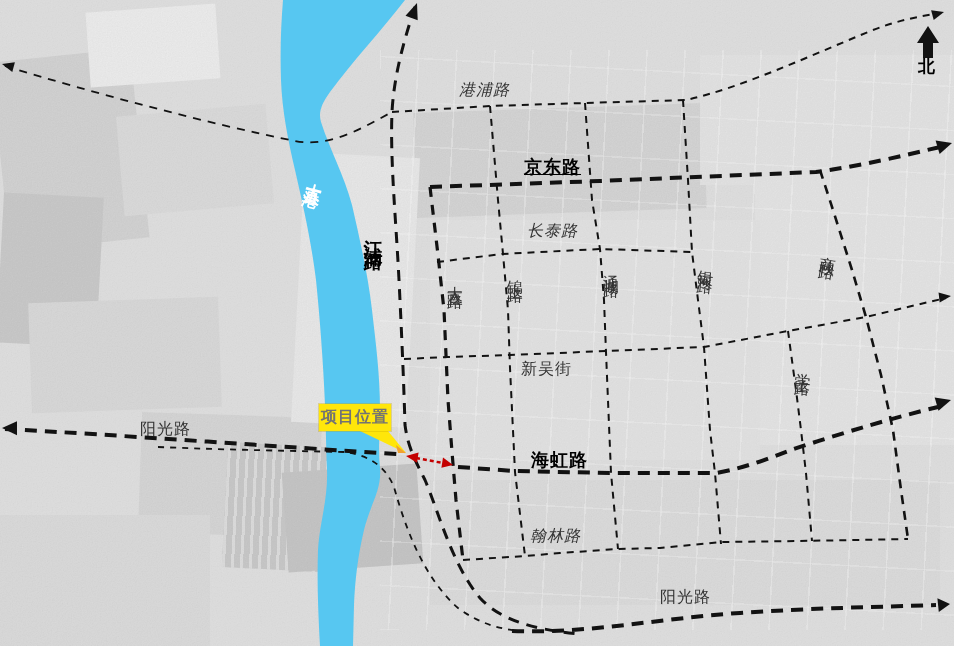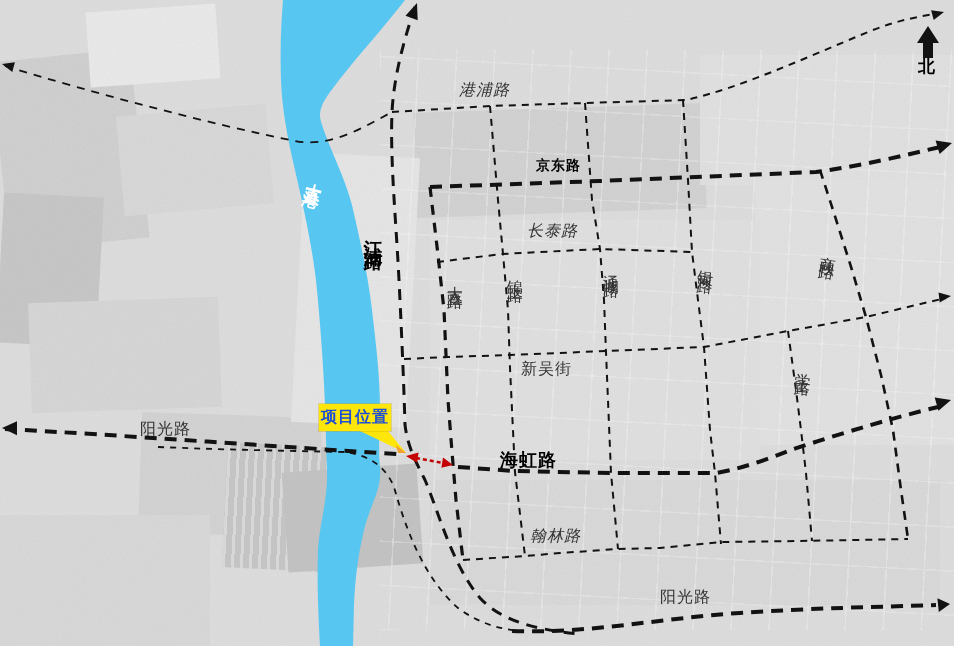--- a/index.html
+++ b/index.html
@@ -23,21 +23,21 @@
   }
   .lbl.bold{font-weight:bold;color:#000;}
   .lbl.vert{
     writing-mode:vertical-rl;text-orientation:upright;
     letter-spacing:4px;white-space:normal;
   }
   .lbl.river-name{color:#ffffff;font-weight:bold;font-size:17px;transform:rotate(15deg);}
   .lbl.jiangpu{font-size:19px;font-weight:bold;color:#000;letter-spacing:6px;}
   .project-box{
     position:absolute;left:319px;top:404px;width:72px;height:27px;
-    background:#FFE60A;color:#1d4ed8;font-weight:bold;font-size:16px;
+    background:#FFE60A;color:#737373;font-weight:bold;font-size:16px;
     display:flex;align-items:center;justify-content:center;letter-spacing:1px;
     z-index:6;box-shadow:0 0 0 1px rgba(200,170,0,.35);
   }
   .striped{
     background-image:repeating-linear-gradient(90deg, rgba(255,255,255,.4) 0 3px, transparent 3px 9px);
   }
 </style>
 </head>
 <body>
 
@@ -113,24 +113,24 @@
     <polygon fill="#F0A030" points="396,445 406,453 398,453"></polygon>
 
     <g>
       <line x1="416" y1="458" x2="443" y2="463" stroke="#C40000" stroke-width="2.4" stroke-dasharray="4 3"></line>
       <polygon fill="#C40000" points="406,456 418.6,452.6 417,462.8"></polygon>
       <polygon fill="#C40000" points="453,465 441.4,467.7 443,457.6"></polygon>
     </g>
   </svg>
 
   <div class="lbl" style="left:459px;top:82px;font-style:italic;">港浦路</div>
-  <div class="lbl bold" style="left:536px;top:158px;font-size:14px;">京东路</div>
+  <div class="lbl bold" style="left:524px;top:158px;font-size:18px;text-decoration:underline;">京东路</div>
   <div class="lbl" style="left:527px;top:223px;font-style:italic;">长泰路</div>
   <div class="lbl" style="left:521px;top:361px;">新吴街</div>
-  <div class="lbl bold" style="left:500px;top:451px;font-size:18px;text-align:right;">海虹路</div>
+  <div class="lbl bold" style="left:531px;top:451px;font-size:18px;text-align:right;">海虹路</div>
   <div class="lbl" style="left:530px;top:528px;font-style:italic;">翰林路</div>
   <div class="lbl" style="left:140px;top:421px;">阳光路</div>
   <div class="lbl" style="left:660px;top:589px;">阳光路</div>
 
   <div class="lbl vert" style="left:446px;top:273px;">大直路</div>
   <div class="lbl vert" style="left:506px;top:267px;">锦上路</div>
   <div class="lbl vert" style="left:602px;top:262px;">通湖路</div>
   <div class="lbl vert" style="left:698px;top:258px;transform:rotate(6deg);">银河路</div>
   <div class="lbl vert" style="left:821px;top:244px;transform:rotate(9deg);">商秧路</div>
   <div class="lbl vert" style="left:795px;top:360px;transform:rotate(5deg);">学士路</div>

